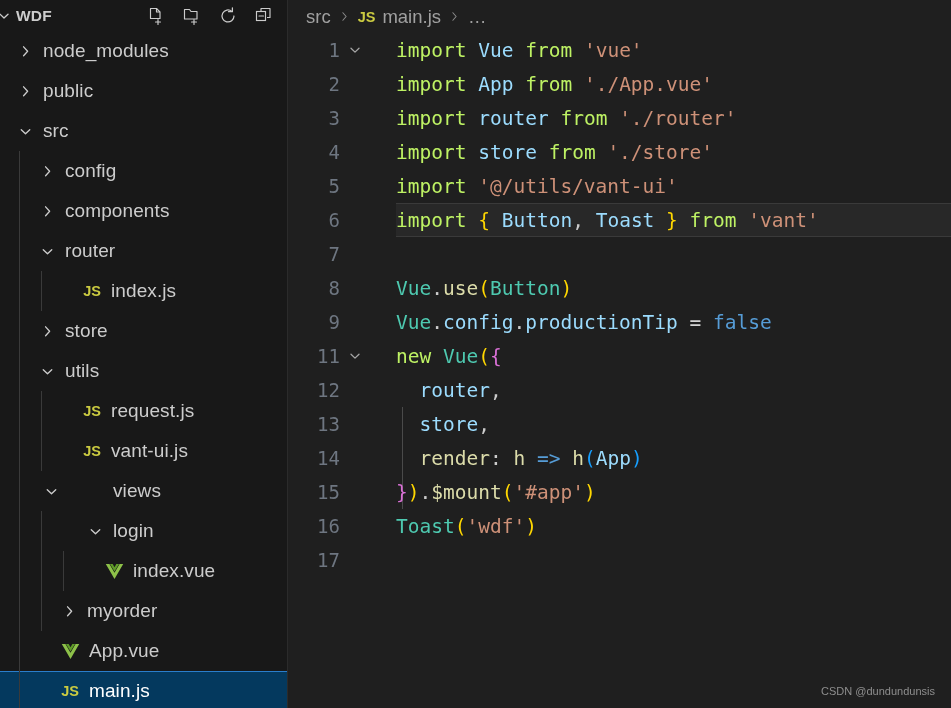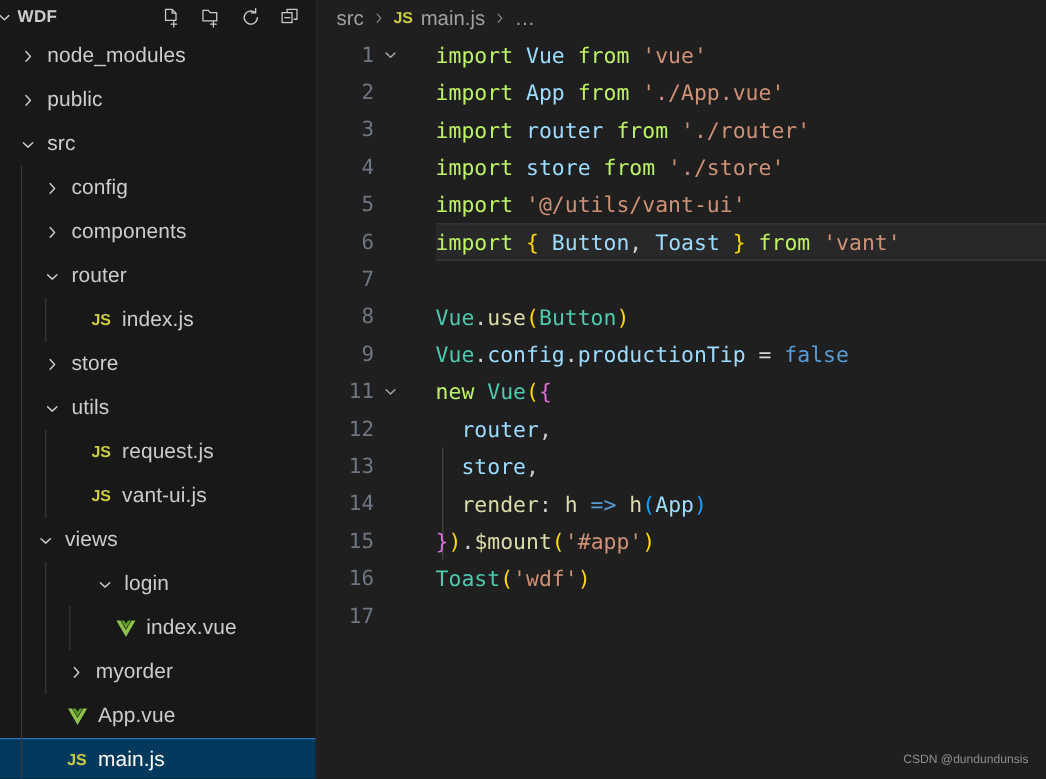--- a/index.html
+++ b/index.html
@@ -343,21 +343,21 @@
         <div class="tree-row" style="padding-left: 58px;">
           <span class="twisty none"></span>
           <span class="file-icon js">JS</span>
           <span class="tree-label">request.js</span>
         </div>
         <div class="tree-row" style="padding-left: 58px;">
           <span class="twisty none"></span>
           <span class="file-icon js">JS</span>
           <span class="tree-label">vant-ui.js</span>
         </div>
-        <div class="tree-row" style="padding-left: 30px;">
+        <div class="tree-row" style="padding-left: 40px; gap: 44px;">
           <span class="twisty">
             <svg width="17" height="17" viewBox="0 0 16 16" fill="none">
               <path d="M4 6.3 L8 10.1 L12 6.3" stroke="#cccccc" stroke-width="1.25" stroke-linecap="round" stroke-linejoin="round"></path>
             </svg>
           </span>
           <span class="tree-label">views</span>
         </div>
         <div class="tree-row" style="padding-left: 84px;">
           <span class="twisty">
             <svg width="17" height="17" viewBox="0 0 16 16" fill="none">

